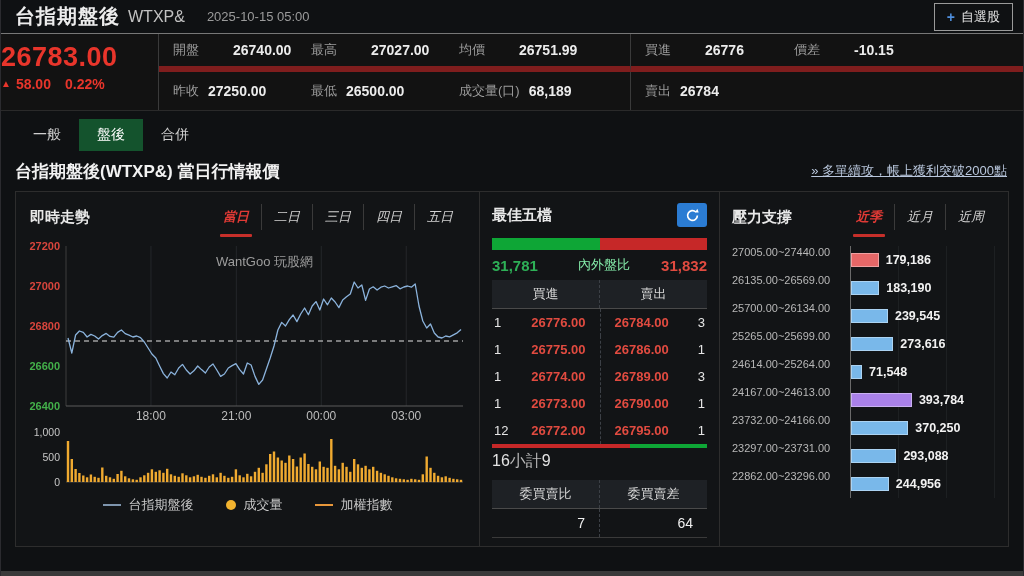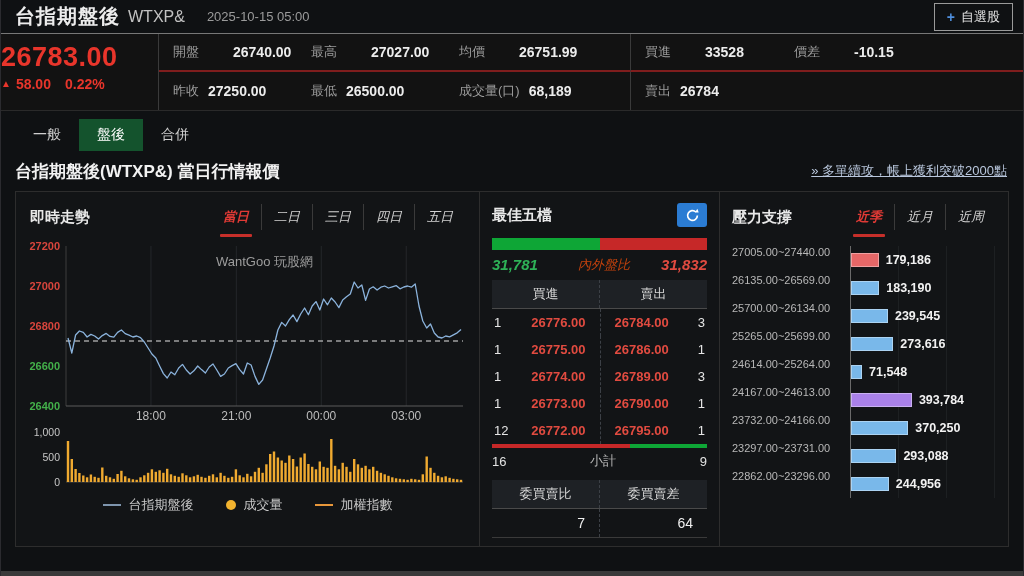--- a/index.html
+++ b/index.html
@@ -22,21 +22,21 @@
   .quote-bar{display:flex;background:#121212;border-bottom:1px solid #2a2a2a;height:76px;}
   .price-block{width:158px;padding:9px 0 0 0;border-right:1px solid #3a3a3a;box-sizing:border-box;}
   .last-price{font-size:27px;font-weight:bold;color:#e8352b;line-height:1.1;letter-spacing:.5px;}
   .price-change{font-size:14px;font-weight:bold;color:#e8352b;margin-top:3px;display:flex;align-items:center;}
   .price-change .arr{font-size:10px;margin-right:5px;}
   .price-change .pct{margin-left:14px;}
   .quote-grid{flex:1;display:grid;grid-template-columns:138px 148px 185px 150px 1fr;grid-auto-rows:38px;}
   .qcell{display:flex;align-items:center;padding-left:14px;font-size:13px;gap:9px;box-sizing:border-box;}
   .qcell .ql{color:#9c9c9c;}
   .qcell .qv{color:#ececec;font-weight:bold;font-size:14px;}
-  .r1{border-bottom:2px solid #7f1d1d;gap:34px;}
+  .r1{border-bottom:6px solid #7f1d1d;gap:34px;}
   .vdiv{border-left:1px solid #3a3a3a;}
   
   .view-tabs{display:flex;margin:8px 0 0 14px;}
   .vtab{width:64px;height:32px;display:flex;align-items:center;justify-content:center;font-size:14px;color:#cfcfcf;cursor:pointer;}
   .vtab.active{background:#14532d;color:#fff;}
   
   .section-row{display:flex;align-items:center;padding:0 16px 0 14px;height:40px;}
   .section-title{font-size:17px;font-weight:bold;color:#f2f2f2;}
   .promo-link{margin-left:auto;font-size:13px;color:#b9c7dd;text-decoration:underline;cursor:pointer;}
   
@@ -56,37 +56,37 @@
   #intraday-chart{display:block;margin-top:2px;}
   .legend{display:flex;justify-content:center;gap:32px;margin-top:10px;font-size:13px;color:#c9c9c9;align-items:center;}
   .lg{display:flex;align-items:center;gap:8px;}
   .lg .line{width:18px;height:2px;}
   .lg .dot{width:10px;height:10px;border-radius:50%;}
   
   .refresh-btn{margin-left:auto;width:30px;height:24px;background:#2b7cd3;border:none;border-radius:3px;display:flex;align-items:center;justify-content:center;cursor:pointer;}
   .io-bar{display:flex;height:12px;margin-top:8px;}
   .io-buy{background:#0ea636;}
   .io-sell{background:#c62828;flex:1;}
-  .io-nums{display:flex;justify-content:space-between;align-items:flex-start;margin-top:6px;height:18px;font-size:13px;font-style:italic;}
+  .io-nums{display:flex;justify-content:space-between;align-items:flex-end;margin-top:6px;height:18px;font-size:13px;}
   .io-buy-num{color:#2eb157;font-weight:bold;font-size:15px;}
-  .io-center{color:#c2410c;margin-left:9px;}
+  .io-center{color:#86efac;margin-left:9px;}
   .io-sell-num{color:#e14b40;font-weight:bold;font-size:15px;}
   .bs-header{display:flex;margin-top:6px;background:#1e2125;height:28px;border-bottom:1px solid #4a4a4a;font-size:13px;color:#d8d8d8;}
   .bs-header>div{flex:1;display:flex;align-items:center;justify-content:center;}
   .bs-header>div:last-child{border-left:1px dashed #3c4046;box-sizing:border-box;}
   .bs-row{display:grid;grid-template-columns:34px 1fr 1fr 34px;height:27px;align-items:stretch;font-size:13px;}
   .bs-row span{display:flex;align-items:center;}
   .bs-row .bq{padding-left:2px;color:#e6e6e6;}
   .bs-row .bp{justify-content:flex-end;padding-right:14px;color:#e14b40;font-weight:bold;}
   .bs-row .sp{padding-left:14px;color:#e14b40;font-weight:bold;border-left:1px dashed #3c4046;box-sizing:border-box;}
   .bs-row .sq{justify-content:flex-end;padding-right:2px;color:#e6e6e6;}
   .sub-bar{display:flex;height:4px;}
   .sub-red{background:#c62828;}
   .sub-green{background:#0ea636;flex:1;}
-  .sub-row{display:flex;justify-content:space-between;align-items:center;height:26px;font-size:13px;color:#e3e3e3;}
+  .sub-row{display:flex;align-items:center;height:26px;font-size:16px;color:#e3e3e3;}
   .sub-row .c{color:#b9b9b9;}
   .dr-row{display:flex;height:28px;align-items:stretch;font-size:14px;color:#f0f0f0;border-bottom:1px solid #3a3a3a;}
   .dr-row>div{flex:1;display:flex;align-items:center;justify-content:flex-end;padding-right:14px;box-sizing:border-box;}
   .dr-row>div:last-child{border-left:1px dashed #3c4046;}
   
   .p-rows{margin-top:14px;}
   .p-row{display:flex;align-items:flex-start;height:28px;}
   .p-range{width:118px;font-size:11px;color:#b8b8b8;}
   .p-barzone{flex:1;align-self:stretch;display:flex;align-items:center;border-left:1px solid #6a6a6a;
     background:repeating-linear-gradient(90deg,transparent 0 47px,#1d2022 47px 48px);}
@@ -126,21 +126,21 @@
     <div class="qcell r1">
         <span class="ql">最高</span>
         <span class="qv">27027.00</span>
       </div>
     <div class="qcell r1">
         <span class="ql">均價</span>
         <span class="qv">26751.99</span>
       </div>
     <div class="qcell r1 vdiv">
         <span class="ql">買進</span>
-        <span class="qv">33528</span>
+        <span class="qv">26776</span>
       </div>
     <div class="qcell r1">
         <span class="ql">價差</span>
         <span class="qv">-10.15</span>
       </div>
     <div class="qcell">
         <span class="ql">昨收</span>
         <span class="qv">27250.00</span>
       </div>
     <div class="qcell">

